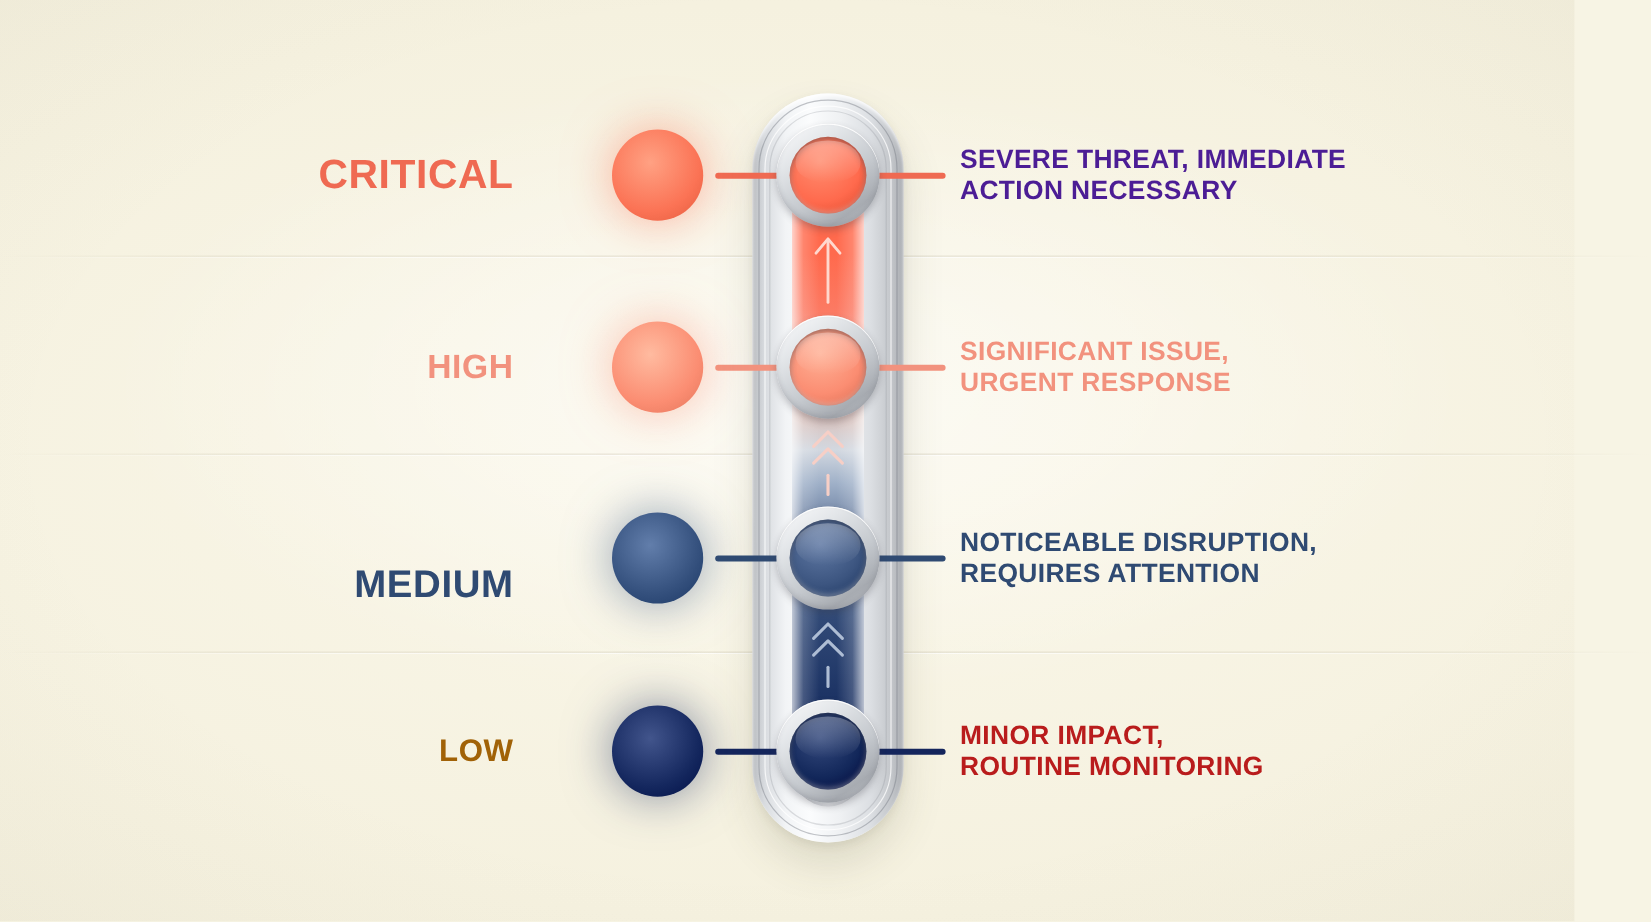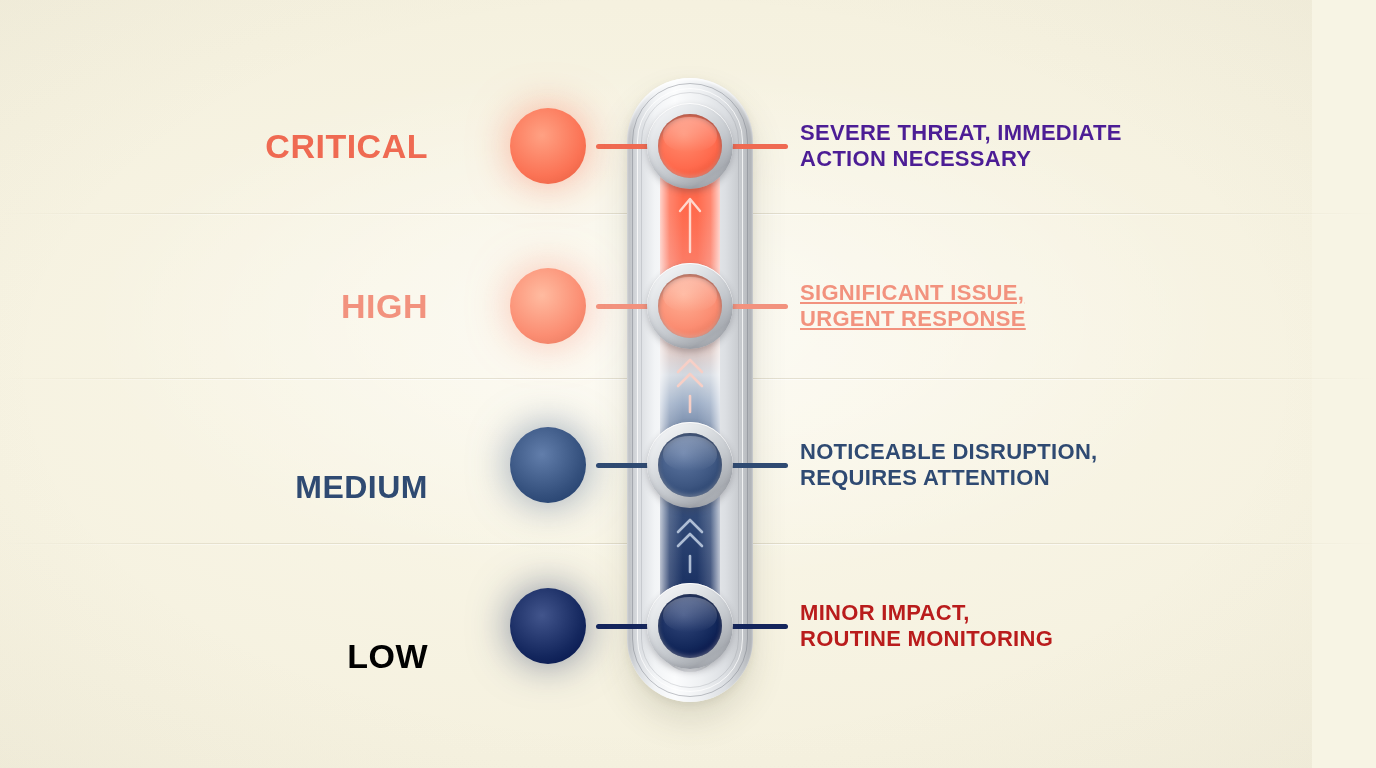--- a/index.html
+++ b/index.html
@@ -241,27 +241,27 @@
       </div>
       <div class="knob" style="left: 647px; top: 422px;">
         <div class="knob-inner" style="background: radial-gradient(circle at 40% 32%, rgb(96, 121, 164) 0%, rgb(60, 85, 128) 58%, rgb(24, 49, 92) 100%);"></div>
       </div>
       <div class="knob" style="left: 647px; top: 583px;">
         <div class="knob-inner" style="background: radial-gradient(circle at 40% 32%, rgb(54, 75, 126) 0%, rgb(18, 39, 90) 58%, rgb(0, 3, 54) 100%);"></div>
       </div>
     </div>
   <div id="labels-layer">
       <div class="level-label" style="top: 146px; right: 884px; font-size: 34px; color: rgb(239, 106, 82);">CRITICAL</div>
-      <div class="level-label" style="top: 306px; right: 884px; font-size: 34px; color: rgb(242, 146, 126);">HIGH</div>
+      <div class="level-label" style="top: 306px; right: 884px; font-size: 28px; color: rgb(242, 146, 126);">HIGH</div>
       <div class="level-label" style="top: 465px; right: 884px; font-size: 32px; color: rgb(47, 74, 114); margin-top: 22px;">MEDIUM</div>
-      <div class="level-label" style="top: 656px; right: 884px; font-size: 34px; color: #000000;">LOW</div>
+      <div class="level-label" style="top: 626px; right: 884px; font-size: 26px; color: #a16207;">LOW</div>
     </div>
   <div id="descs-layer">
       <div class="desc" style="top: 146px; left: 800px; color: #4c1d95;">SEVERE THREAT, IMMEDIATE
 ACTION NECESSARY</div>
-      <div class="desc" style="top: 306px; left: 800px; color: rgb(242, 146, 126); text-decoration: underline;">SIGNIFICANT ISSUE,
+      <div class="desc" style="top: 306px; left: 800px; color: rgb(242, 146, 126);">SIGNIFICANT ISSUE,
 URGENT RESPONSE</div>
       <div class="desc" style="top: 465px; left: 800px; color: rgb(47, 74, 114);">NOTICEABLE DISRUPTION,
 REQUIRES ATTENTION</div>
       <div class="desc" style="top: 626px; left: 800px; color: #b91c1c;">MINOR IMPACT,
 ROUTINE MONITORING</div>
     </div>
 </div>
 
 </body></html>

